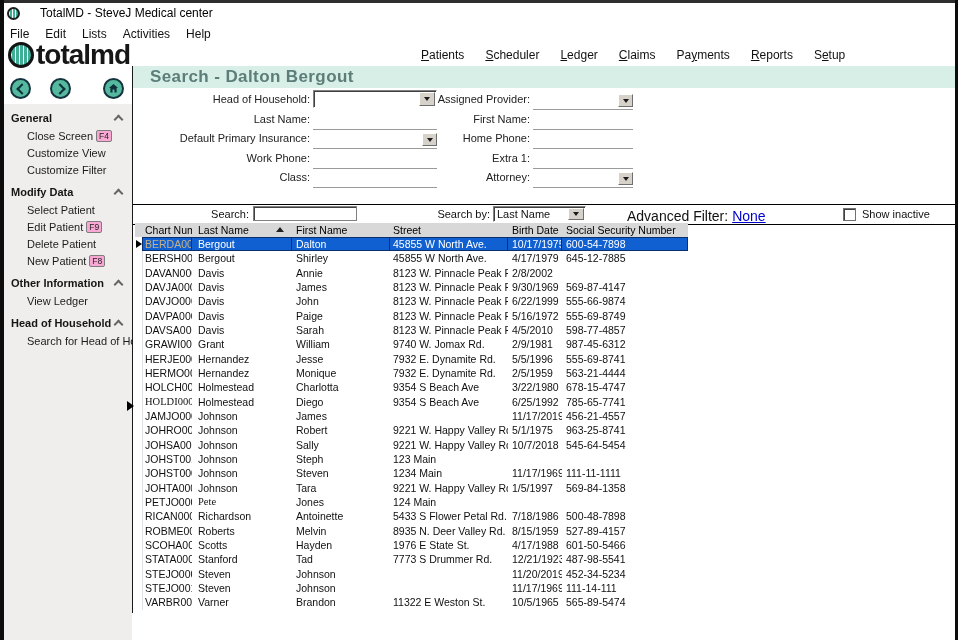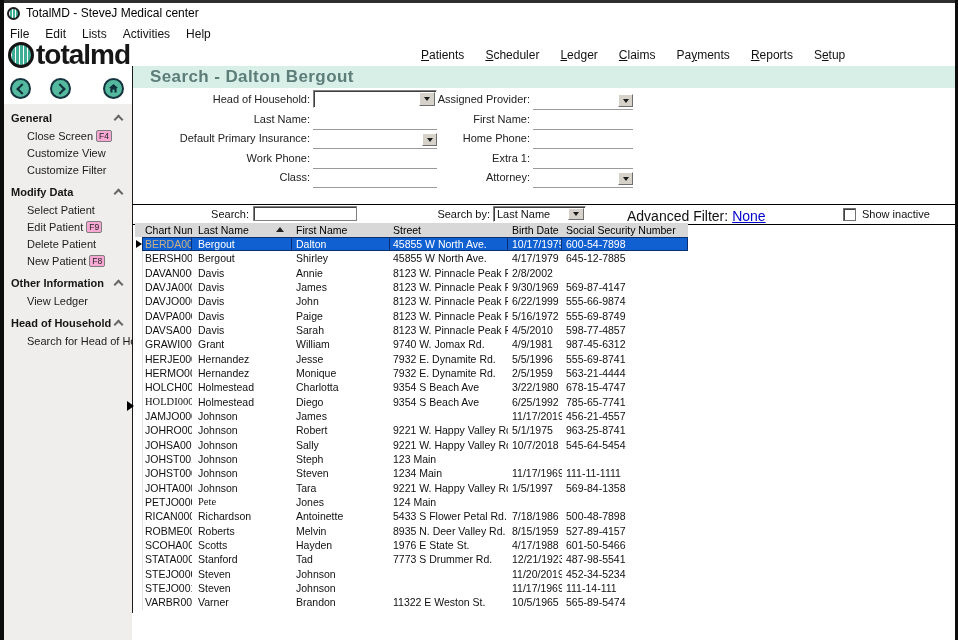--- a/index.html
+++ b/index.html
@@ -3,21 +3,21 @@
 <meta charset="utf-8">
 <style>
   html,body{margin:0;padding:0;background:#888;}
   #screen{position:relative;width:958px;height:640px;background:#fff;overflow:hidden;
           font-family:"Liberation Sans",sans-serif;color:#111;}
   
   .edge-top{position:absolute;left:0;top:0;width:100%;height:3px;background:#2e2e2e;z-index:60;}
   .edge-left{position:absolute;left:0;top:0;width:4px;height:100%;background:#0c0c0c;z-index:60;}
   .edge-right{position:absolute;right:0;top:0;width:3px;height:100%;background:#0c0c0c;z-index:60;}
   
-  .titlebar{position:absolute;left:7px;top:5px;height:16px;display:flex;align-items:center;gap:6px;font-size:12px;color:#000;}
+  .titlebar{position:absolute;left:7px;top:5px;height:16px;display:flex;align-items:center;gap:20px;font-size:12px;color:#000;}
   .app-icon{width:13px;height:13px;border:2px solid #1c1c1c;border-radius:50%;
             background:repeating-linear-gradient(90deg,#fff 0 1px,#3fae96 1px 3px);box-sizing:border-box;}
   .menubar{position:absolute;left:10px;top:27px;display:flex;gap:16px;font-size:12px;}
   .menu-item{white-space:nowrap;}
   
   .brand{position:absolute;left:8px;top:42px;display:flex;align-items:center;gap:2px;}
   .brand-icon{width:26px;height:26px;border:3px solid #141414;border-radius:50%;
               background:repeating-linear-gradient(90deg,#fff 0 1px,#3fae96 1px 4px);box-sizing:border-box;}
   .brand-text{font-size:28px;font-weight:700;letter-spacing:-1px;color:#161616;line-height:26px;}
   
@@ -352,21 +352,21 @@
           <div class="td street" style="width: 118px; padding-left: 3px;">8123 W. Pinnacle Peak Rd.</div>
           <div class="td birthdate" style="width: 54px; padding-left: 4px;">4/5/2010</div>
           <div class="td ssn" style="width: 126px; padding-left: 4px;">598-77-4857</div>
         </div>
         <div class="trow">
           <div class="td gutter" style="width: 8px;"></div>
           <div class="td chart" style="width: 49px; padding-left: 2px;">GRAWI000</div>
           <div class="td lastname" style="width: 100px; padding-left: 6px;">Grant</div>
           <div class="td firstname" style="width: 98px; padding-left: 4px;">William</div>
           <div class="td street" style="width: 118px; padding-left: 3px;">9740 W. Jomax Rd.</div>
-          <div class="td birthdate" style="width: 54px; padding-left: 4px;">4/9/1981</div>
+          <div class="td birthdate" style="width: 54px; padding-left: 4px;">2/9/1981</div>
           <div class="td ssn" style="width: 126px; padding-left: 4px;">987-45-6312</div>
         </div>
         <div class="trow">
           <div class="td gutter" style="width: 8px;"></div>
           <div class="td chart" style="width: 49px; padding-left: 2px;">HERJE000</div>
           <div class="td lastname" style="width: 100px; padding-left: 6px;">Hernandez</div>
           <div class="td firstname" style="width: 98px; padding-left: 4px;">Jesse</div>
           <div class="td street" style="width: 118px; padding-left: 3px;">7932 E. Dynamite Rd.</div>
           <div class="td birthdate" style="width: 54px; padding-left: 4px;">5/5/1996</div>
           <div class="td ssn" style="width: 126px; padding-left: 4px;">555-69-8741</div>

